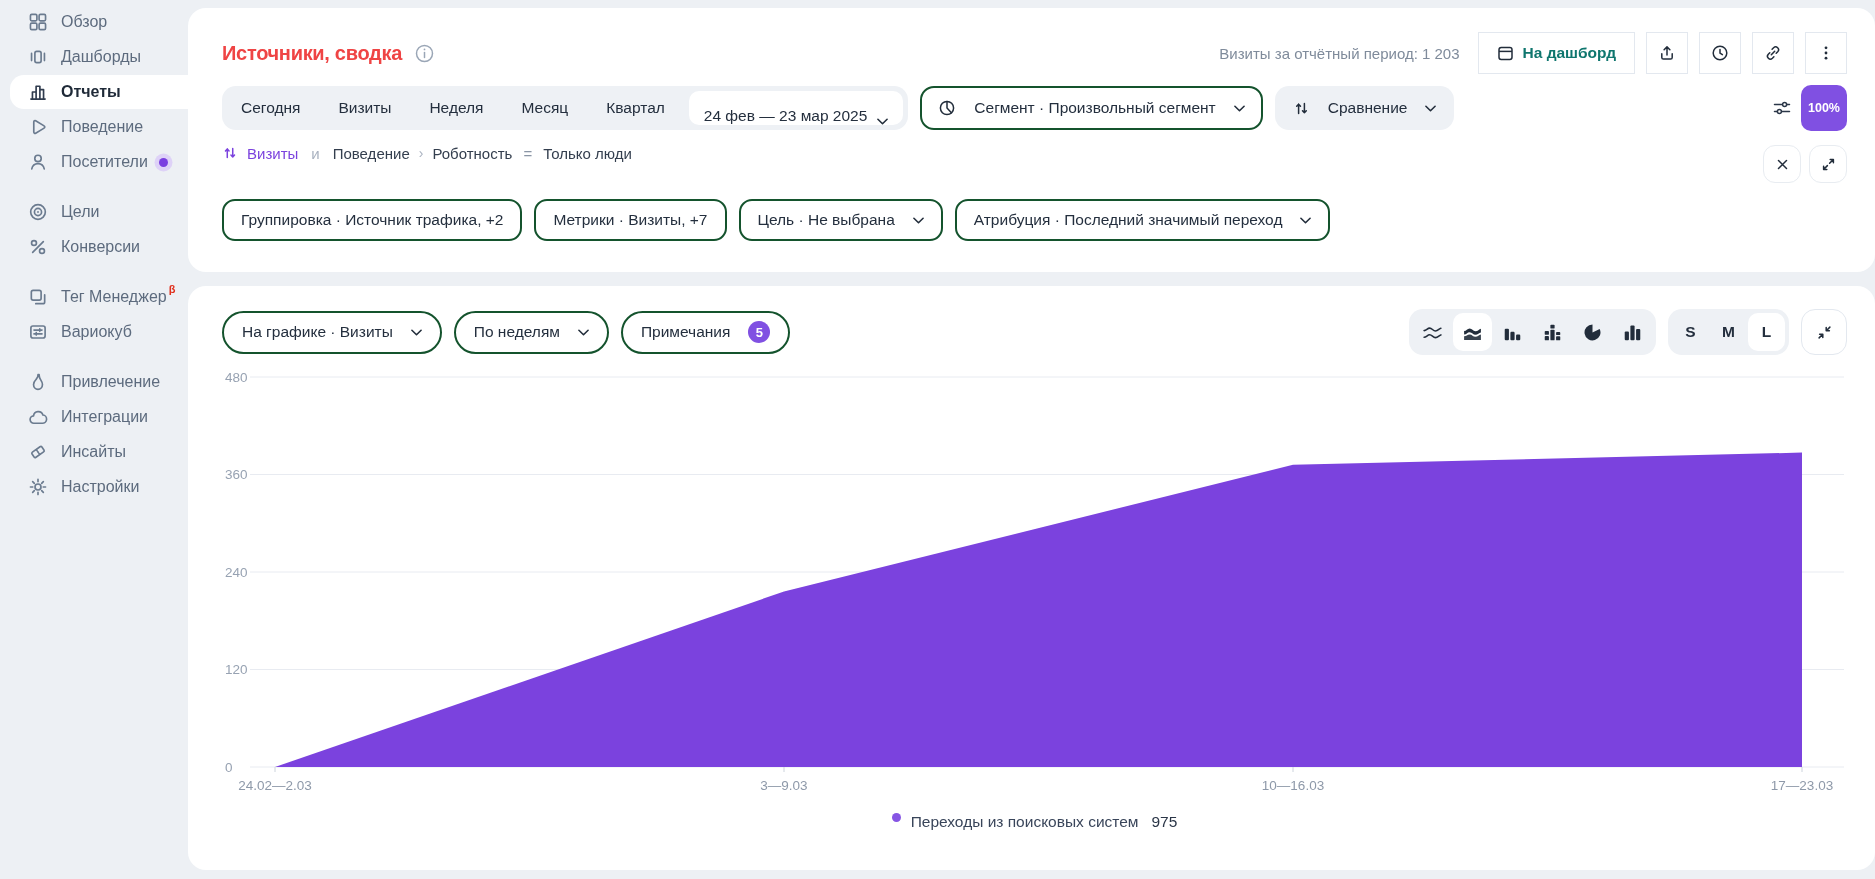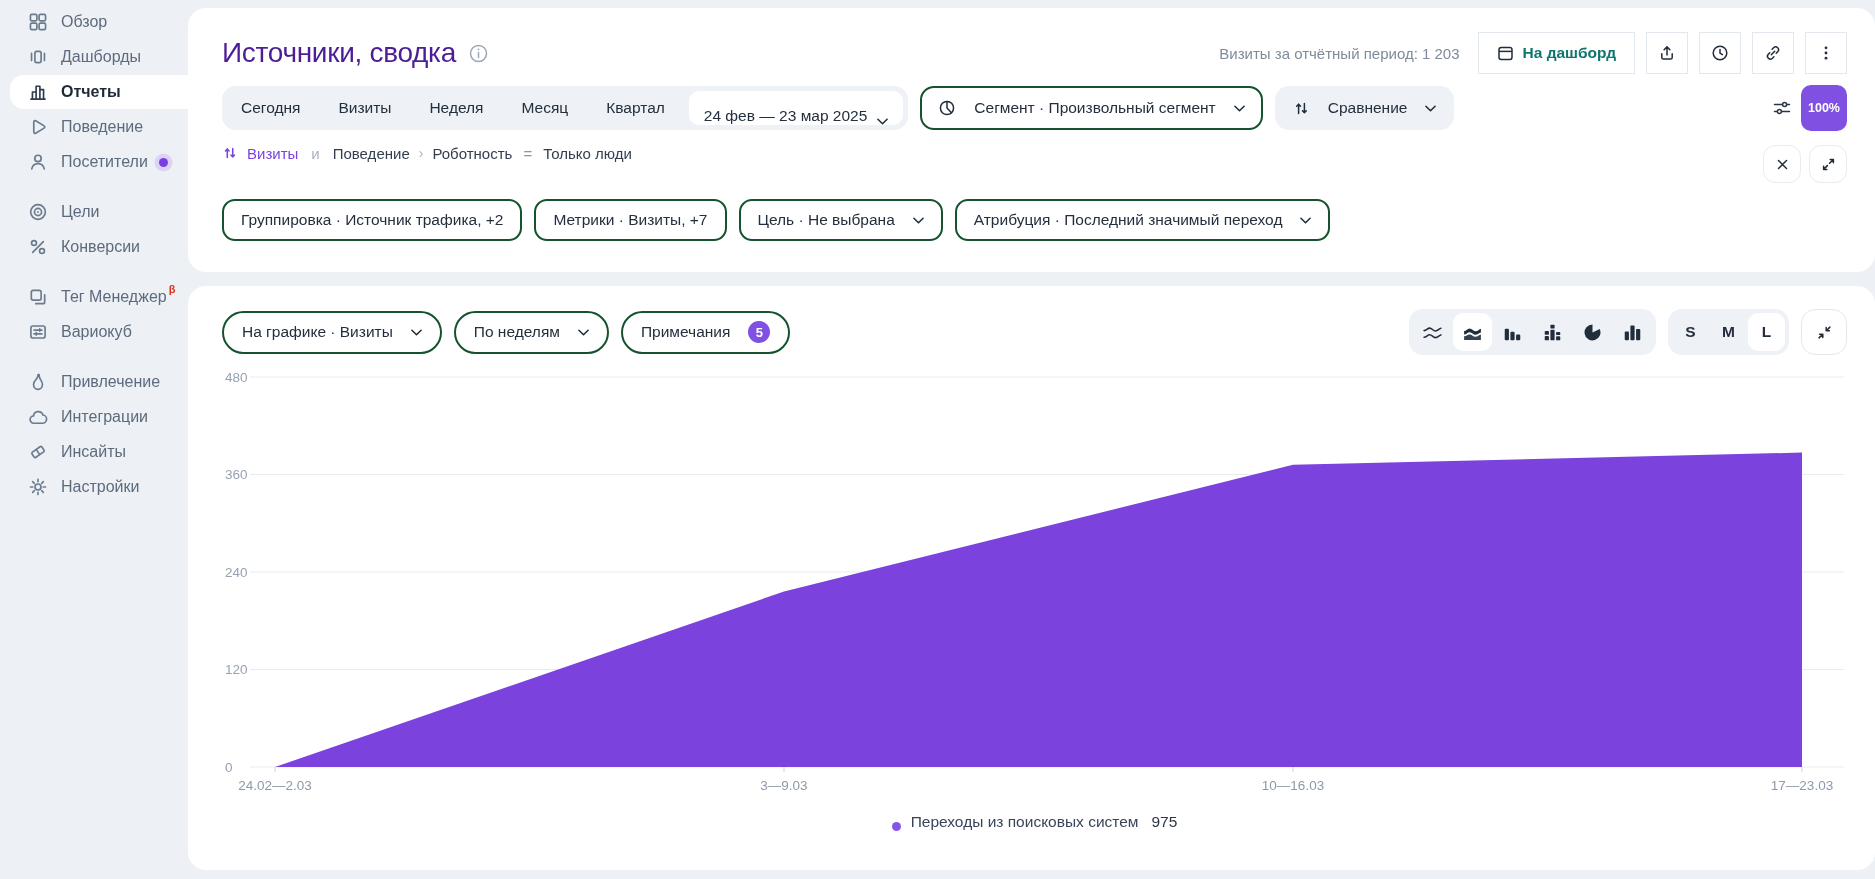--- a/index.html
+++ b/index.html
@@ -18,21 +18,21 @@
   .side-item.active{background:#fff;color:#1f2a38;font-weight:600}
   .side-item.active .s-icon{color:#303c4e}
   .beta{color:#e0321f;font-size:11px;font-weight:700;align-self:flex-start;margin:3px 0 0 2px}
   .dot-badge{width:9px;height:9px;border-radius:50%;background:#7a3fe0;box-shadow:0 0 0 4.5px #ded2f7;margin:0 20px 0 auto}
 
   
   .main{position:absolute;left:188px;top:0;right:0;bottom:0}
   .card{background:#fff;border-radius:18px}
   .header-card{position:relative;margin-top:8px;height:264px;padding:25px 28px 0 34px}
   .title-row{display:flex;align-items:center;height:40px}
-  .page-title{font-size:28px;font-weight:400;color:#4c1d95;letter-spacing:-.3px}
+  .page-title{font-size:20px;font-weight:700;color:#ef4444;letter-spacing:-.3px}
   .info-btn{margin-left:12px;width:21px;height:21px;color:#9aa6b6;display:flex;cursor:pointer;background:none;border:none}
   .title-right{margin-left:auto;display:flex;align-items:center;gap:11px}
   .visits-note{color:#7f8b9b;font-size:15px;margin-right:7px}
   .btn{display:flex;align-items:center;justify-content:center;background:#fff;border:1px solid #e3e8ef;
     border-radius:0;height:42px;color:#0f766e;font-size:15.5px;font-weight:600;cursor:pointer}
   .btn-dashboard{padding:0 18px;gap:9px}
   .icon-btn{width:42px}
   .icon{display:flex;flex:none;color:#222d3b}
   .i17{width:17px;height:17px}.i18{width:18px;height:18px}.i20{width:20px;height:20px}.i15{width:15px;height:15px}
   .chev{width:11px;height:7px;display:flex;color:#222d3b;flex:none}
@@ -78,21 +78,21 @@
   .type-btn.active{background:#fff}
   .type-btn svg{width:21px;height:21px}
   .size-btn{width:37px;height:38px;font-size:15.5px;font-weight:600;color:#242f3e;border:none;background:none;
     border-radius:10px;cursor:pointer}
   .size-btn.active{background:#fff}
   .collapse-btn{width:46px;height:46px;border:1px solid #e3e8ef;border-radius:14px;background:#fff;
     color:#39455a;display:flex;align-items:center;justify-content:center;cursor:pointer}
 
   .chart-area{position:relative;margin-top:14px;height:430px}
   .chart-area svg{position:absolute;inset:0;width:100%;height:100%}
-  .legend{display:flex;align-items:flex-end;justify-content:center;gap:10px;margin-top:14px;font-size:15.5px;color:#39455a}
+  .legend{display:flex;align-items:flex-start;justify-content:center;gap:10px;margin-top:14px;font-size:15.5px;color:#39455a}
   .legend-dot{width:9px;height:9px;border-radius:50%;flex:none}
   .legend-val{color:#2a3547;margin-left:3px}
 </style>
 </head>
 <body>
 
 <aside class="sidebar">
   <nav id="sidebar-nav">
       <div class="side-group">
         <div class="side-item">

